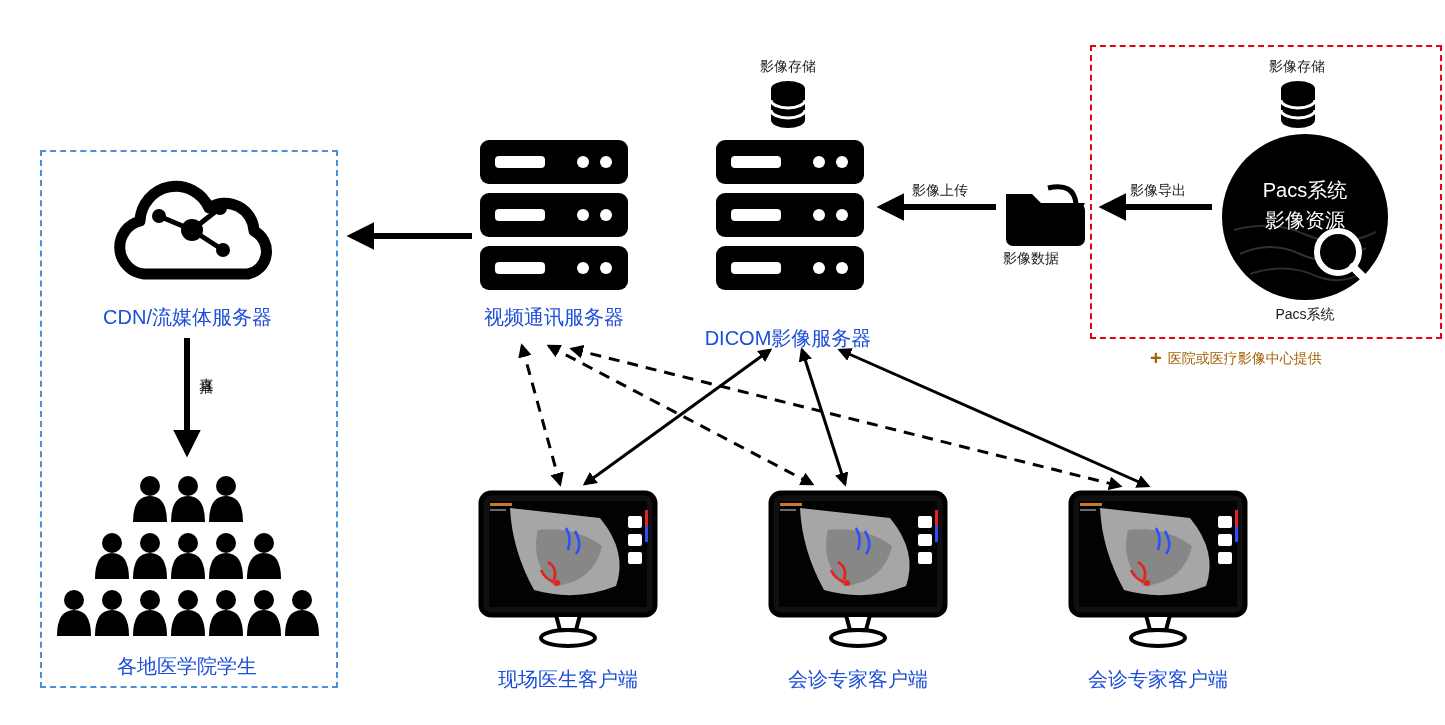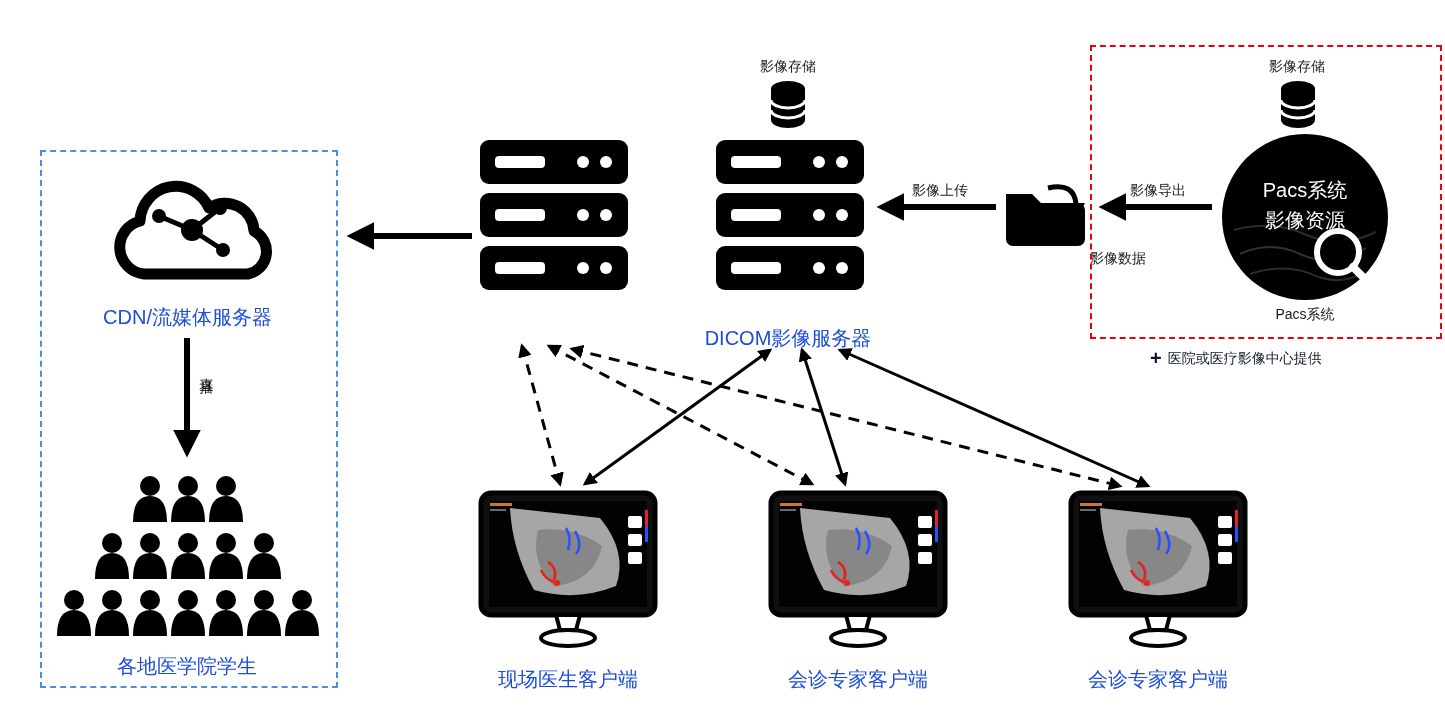--- a/index.html
+++ b/index.html
@@ -11,21 +11,21 @@
   .lbl{position:absolute;font-size:20px;color:#1d4ed8;text-align:center;white-space:nowrap;}
   .small{position:absolute;font-size:14px;color:#1a1a1a;text-align:center;white-space:nowrap;}
   .vertical{writing-mode:vertical-rl;text-orientation:upright;letter-spacing:3px;font-size:14px;}
   .blue-box{position:absolute;left:40px;top:150px;width:294px;height:534px;border:2px dashed #4a90d9;}
   .red-box{position:absolute;left:1090px;top:45px;width:348px;height:290px;border:2px dashed #e8000d;}
   .circle-text{
     position:absolute;left:1220px;top:150px;width:170px;height:110px;
     display:flex;flex-direction:column;align-items:center;justify-content:center;
     color:#fff;font-size:20px;line-height:30px;text-align:center;
   }
-  .note{position:absolute;left:1150px;top:347px;color:#0f172a;font-size:14px;white-space:nowrap;}
+  .note{position:absolute;left:1150px;top:347px;color:#a16207;font-size:14px;white-space:nowrap;}
   .note .plus{font-size:20px;font-weight:900;margin-right:6px;vertical-align:-2px;}
   .arrow-layer{position:absolute;left:0;top:0;pointer-events:none;}
 </style>
 </head>
 <body>
 
 <div id="canvas">
 
   <svg class="arrow-layer" width="1445" height="725" viewBox="0 0 1445 725">
     <defs>
@@ -106,20 +106,21 @@
         <circle cx="103" cy="22" r="6"></circle>
         <circle cx="126" cy="22" r="6"></circle>
       <rect x="15" y="69" width="50" height="12" rx="4"></rect>
         <circle cx="103" cy="75" r="6"></circle>
         <circle cx="126" cy="75" r="6"></circle>
       <rect x="15" y="122" width="50" height="12" rx="4"></rect>
         <circle cx="103" cy="128" r="6"></circle>
         <circle cx="126" cy="128" r="6"></circle>
     </g>
   </svg>
+  <div class="lbl" style="left:454px;top:304px;width:200px;">视频通讯服务器</div>
 
   <div class="small" style="left:730px;top:58px;width:116px;">影像存储</div>
   <svg class="abs" style="left:769px;top:80px;" width="38" height="50" viewBox="0 0 38 50">
     <path d="M2 9 v31 a17 8 0 0 0 34 0 V9 z" fill="#000"></path>
     <ellipse cx="19" cy="9" rx="17" ry="8" fill="#000"></ellipse>
     <path d="M2 20 a17 8 0 0 0 34 0" fill="none" stroke="#fff" stroke-width="3"></path>
     <path d="M2 30 a17 8 0 0 0 34 0" fill="none" stroke="#fff" stroke-width="3"></path>
   </svg>
   <svg class="abs" style="left:716px;top:140px;" width="148" height="150" viewBox="0 0 148 150">
     <g fill="#000">
@@ -140,21 +141,21 @@
     </g>
   </svg>
   <div class="lbl" style="left:688px;top:304px;width:200px;margin-top:21px;">DICOM影像服务器</div>
 
   <svg class="abs" style="left:1002px;top:178px;" width="90" height="70" viewBox="0 0 90 70">
     <path d="M4 16 h26 l9 9 h37 a7 7 0 0 1 7 7 v29 a7 7 0 0 1 -7 7 H11 a7 7 0 0 1 -7 -7 z" fill="#000"></path>
     <path d="M46 10 Q72 4 74 26" fill="none" stroke="#fff" stroke-width="11"></path>
     <path d="M46 10 Q72 4 74 26" fill="none" stroke="#000" stroke-width="5"></path>
     <path d="M66 25 h17 l-8.5 15 z" fill="#000"></path>
   </svg>
-  <div class="small" style="left:1036px;top:250px;width:110px;text-align:right;">影像数据</div>
+  <div class="small" style="left:976px;top:250px;width:110px;">影像数据</div>
 
   <div class="small" style="left:908px;top:182px;width:64px;">影像上传</div>
   <div class="small" style="left:1126px;top:182px;width:64px;">影像导出</div>
 
   <div class="red-box"></div>
   <div class="small" style="left:1240px;top:58px;width:114px;">影像存储</div>
   <svg class="abs" style="left:1279px;top:80px;" width="38" height="50" viewBox="0 0 38 50">
     <path d="M2 9 v31 a17 8 0 0 0 34 0 V9 z" fill="#000"></path>
     <ellipse cx="19" cy="9" rx="17" ry="8" fill="#000"></ellipse>
     <path d="M2 20 a17 8 0 0 0 34 0" fill="none" stroke="#fff" stroke-width="3"></path>

